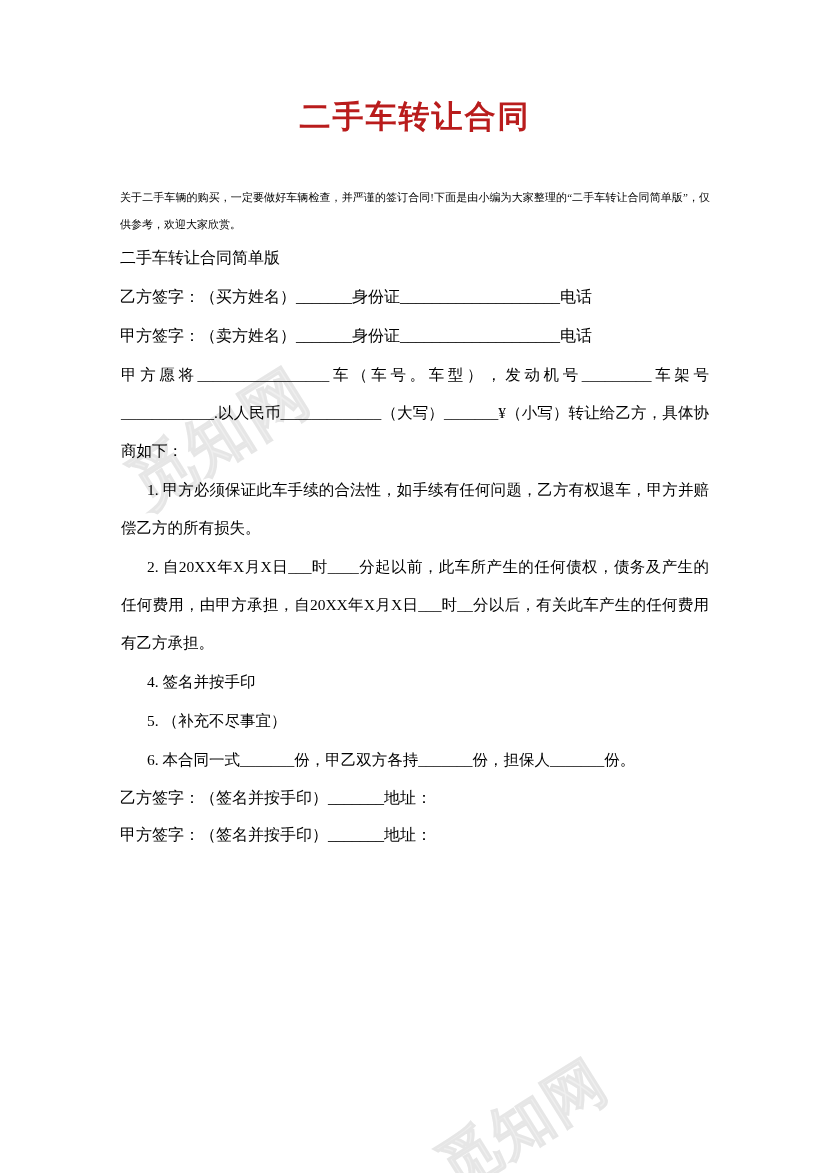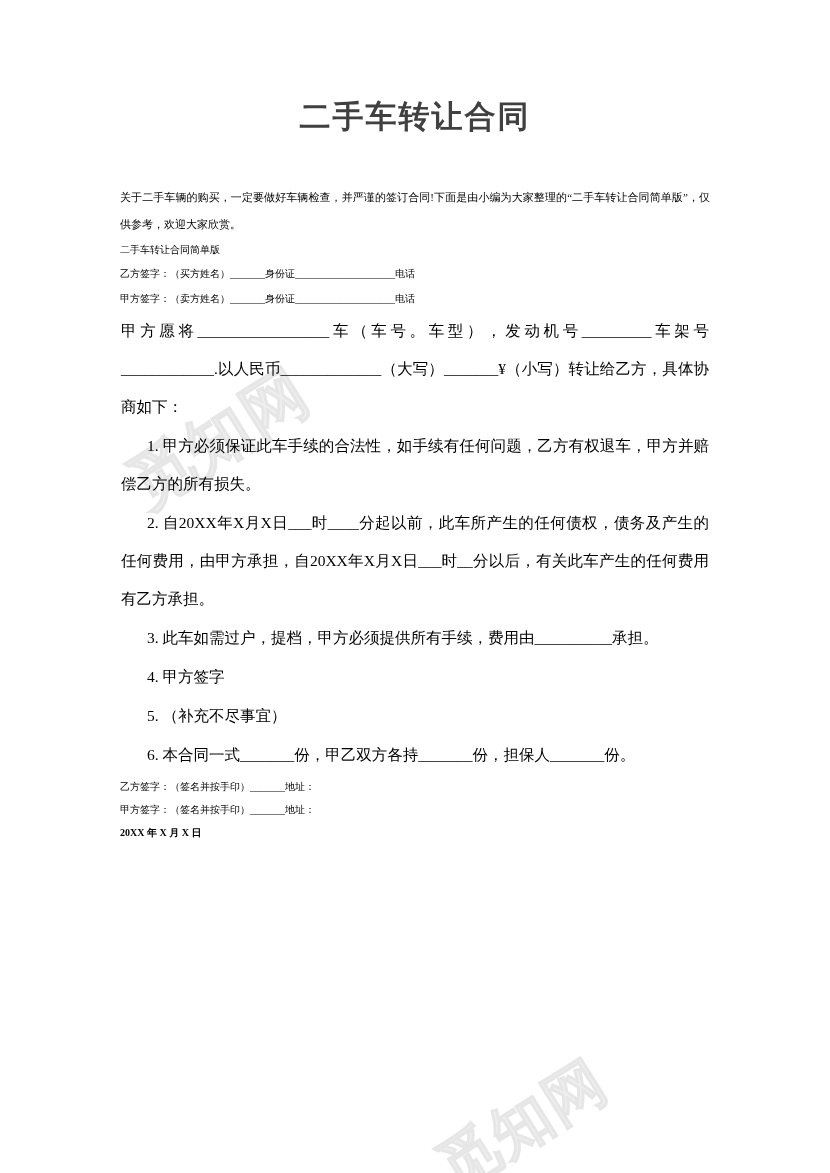--- a/index.html
+++ b/index.html
@@ -49,33 +49,33 @@
     padding: 0 120px;
   }
   h1.doc-title {
     margin: 0;
     padding-top: 96px;
     text-align: center;
     font-family: "Liberation Sans", "DejaVu Sans", sans-serif;
     font-weight: bold;
     font-size: 31px;
     letter-spacing: 2px;
-    color: #404040;
+    color: #b91c1c;
   }
   .intro {
     margin-top: 46px;
     font-size: 11px;
     line-height: 2.45;
     color: #000;
     text-align: justify;
     text-justify: inter-ideograph;
   }
   p.line {
     margin: 0;
-    font-size: 10px;
+    font-size: 16px;
     line-height: 2.45;
     color: #000;
   }
   p.tight {
     line-height: 2.3;
   }
   .numbered {
     margin: 1px;
     font-size: 15.5px;
     line-height: 2.45;
@@ -115,40 +115,35 @@
     <p class="numbered">
       <span class="idx">1.</span>
       <span>甲方必须保证此车手续的合法性，如手续有任何问题，乙方有权退车，甲方并赔偿乙方的所有损失。</span>
     </p>
 
     <p class="numbered">
       <span class="idx">2.</span>
       <span>自20XX年X月X日___时____分起以前，此车所产生的任何债权，债务及产生的任何费用，由甲方承担，自20XX年X月X日___时__分以后，有关此车产生的任何费用有乙方承担。</span>
     </p>
 
-    <p class="numbered">
-      <span class="idx">3.</span>
-      <span>此车如需过户，提档，甲方必须提供所有手续，费用由__________承担。</span>
-    </p>
 
     <p class="numbered">
       <span class="idx">4.</span>
-      <span>甲方签字</span>
+      <span>签名并按手印</span>
     </p>
 
     <p class="numbered">
       <span class="idx">5.</span>
       <span>（补充不尽事宜）</span>
     </p>
 
     <p class="numbered">
       <span class="idx">6.</span>
       <span>本合同一式_______份，甲乙双方各持_______份，担保人_______份。</span>
     </p>
 
     <p class="line tight">乙方签字：（签名并按手印）_______地址：</p>
 
     <p class="line tight">甲方签字：（签名并按手印）_______地址：</p>
 
-    <p class="line tight bold-date">20XX 年 X 月 X 日</p>
 
   </div>
 </div>
 
 </body></html>

